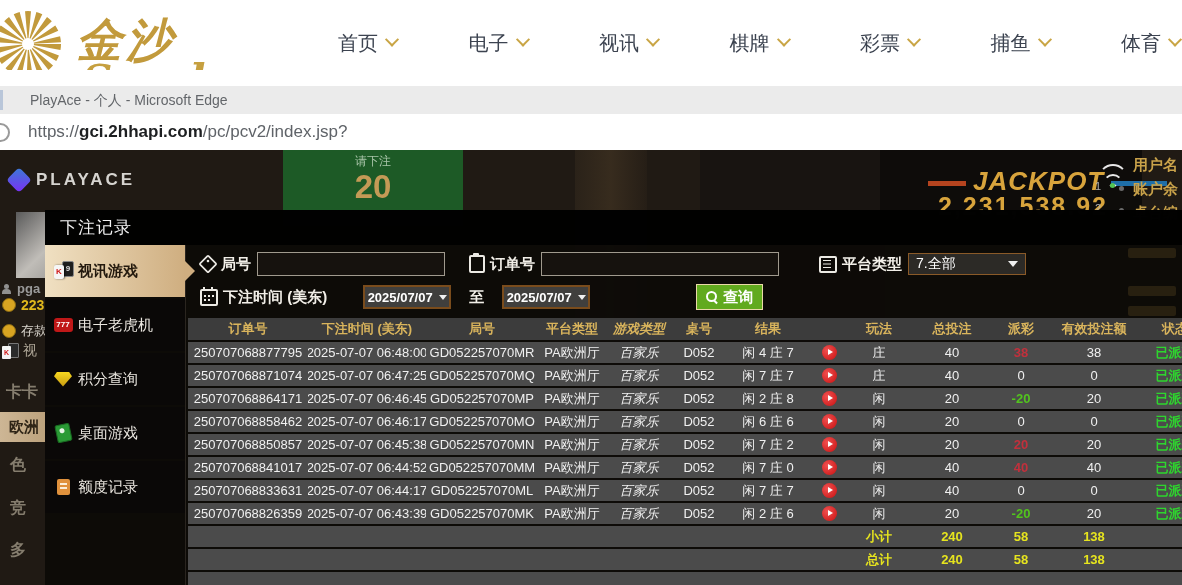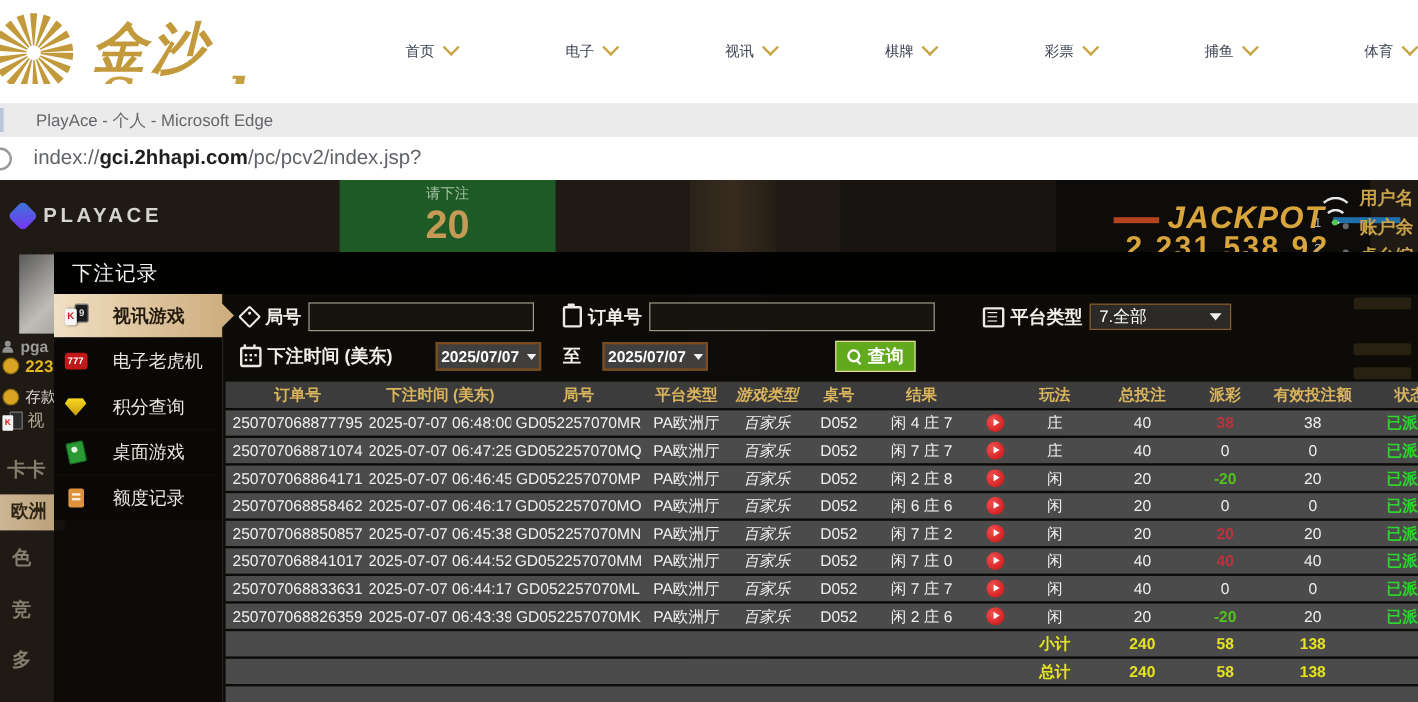--- a/index.html
+++ b/index.html
@@ -9,21 +9,21 @@
   
   .site-header{position:absolute;left:0;top:0;width:1182px;height:70px;background:#fff;overflow:hidden;}
   .sunburst{position:absolute;left:-8px;top:2px;}
   .logo-cn{position:absolute;left:76px;top:10px;font-family:"DejaVu Serif","Liberation Serif",serif;
            font-size:46px;font-weight:bold;color:#c29a3c;font-style:italic;letter-spacing:4px;}
   .logo-domain{position:absolute;left:196px;top:32px;font-size:27px;font-weight:bold;color:#c6a040;}
   .logo-script{position:absolute;left:82px;top:56px;font-family:"DejaVu Serif","Liberation Serif",serif;
            font-size:42px;font-weight:bold;font-style:italic;color:#c6a040;letter-spacing:2px;}
   .nav{position:absolute;left:338px;top:0;right:2px;height:86px;display:flex;align-items:center;justify-content:space-between;}
   .nav-item{display:flex;align-items:center;cursor:pointer;}
-  .nav-label{font-size:12px;color:#3c4350;}
+  .nav-label{font-size:20px;color:#3c4350;}
   .chev{width:8px;height:8px;border-right:2px solid #c9a545;border-bottom:2px solid #c9a545;
         transform:rotate(45deg) translate(-1px,-1px);margin-left:9px;margin-top:-4px;}
 
   
   .title-bar{position:absolute;left:0;top:86px;width:1182px;height:28px;background:#ebebeb;border-bottom:1px solid #d9d9d9;}
   .title-tick{position:absolute;left:0;top:4px;width:3px;height:20px;background:#b9c6d9;}
   .title-text{position:absolute;left:30px;top:0;line-height:28px;font-size:14px;color:#63666a;}
   .url-bar{position:absolute;left:0;top:114px;width:1182px;height:36px;background:#fff;border-bottom:1px solid #c8c8c8;}
   .url-circle{position:absolute;left:-9px;top:9px;width:15px;height:15px;border:2px solid #9a9a9a;border-radius:50%;}
   .url-text{position:absolute;left:28px;top:0;line-height:35px;font-size:17px;color:#5f6368;}
@@ -76,21 +76,21 @@
   .mini-cards .back{position:absolute;left:6px;top:0;width:9px;height:13px;background:#2b2b2b;border:1px solid #777;border-radius:1px;}
   .mini-cards .front{position:absolute;left:0;top:3px;width:9px;height:13px;background:#f4f4f4;border-radius:1px;
                      font-size:7px;font-weight:700;color:#d01818;text-align:center;line-height:13px;}
 
   
   .modal{position:absolute;left:45px;top:210px;width:1137px;height:375px;background:rgba(13,10,7,0.955);overflow:hidden;z-index:10;}
   .modal-title{height:35px;line-height:35px;background:rgba(0,0,0,0.88);color:#f2f2f2;font-size:17px;
                padding-left:15px;letter-spacing:1px;}
   .modal-body{position:absolute;left:0;top:35px;right:0;bottom:0;display:flex;}
   .sidebar{width:140px;flex:none;display:flex;flex-direction:column;gap:2px;border-right:1px solid #2a251f;}
-  .side-item{height:36px;flex:none;display:flex;align-items:center;gap:20px;padding-left:7px;background:#0a0807;
+  .side-item{height:52px;flex:none;display:flex;align-items:center;gap:4px;padding-left:7px;background:#0a0807;
              color:#eae6df;font-size:15px;cursor:pointer;position:relative;}
   .side-item.active{background:linear-gradient(90deg,#f0e0c2,#cfae80);color:#241a0e;font-weight:700;}
   .side-item.active::after{content:"";position:absolute;right:-10px;top:50%;margin-top:-10px;
              border-left:10px solid #cfae80;border-top:10px solid transparent;border-bottom:10px solid transparent;}
   .side-icon{width:22px;flex:none;display:flex;justify-content:center;}
   .ic-cards{position:relative;width:18px;height:20px;}
   .ic-cards .b{position:absolute;left:8px;top:0;width:10px;height:14px;background:#1e1e1e;border:1px solid #888;
                border-radius:2px;font-size:8px;font-weight:700;color:#ddd;text-align:center;line-height:13px;}
   .ic-cards .b::before{content:"9";}
   .ic-cards .f{position:absolute;left:0;top:4px;width:10px;height:14px;background:#f6f6f6;border-radius:2px;
@@ -207,21 +207,21 @@
         </div>
     </div>
   </div>
 
   <div class="title-bar">
     <div class="title-tick"></div>
     <div class="title-text">PlayAce - 个人 - Microsoft Edge</div>
   </div>
   <div class="url-bar">
     <div class="url-circle"></div>
-    <div class="url-text"><span>index://</span><b>gci.2hhapi.com</b><span>/pc/pcv2/index.jsp?</span></div>
+    <div class="url-text"><span>https://</span><b>gci.2hhapi.com</b><span>/pc/pcv2/index.jsp?</span></div>
   </div>
 
   <div class="game">
     <div class="pillar1"></div>
     <div class="pillar2"></div>
     <div class="jackboard"></div>
 
     <div class="playace">
       <span class="playace-icon"></span>
       <span class="playace-text">PLAYACE</span>

